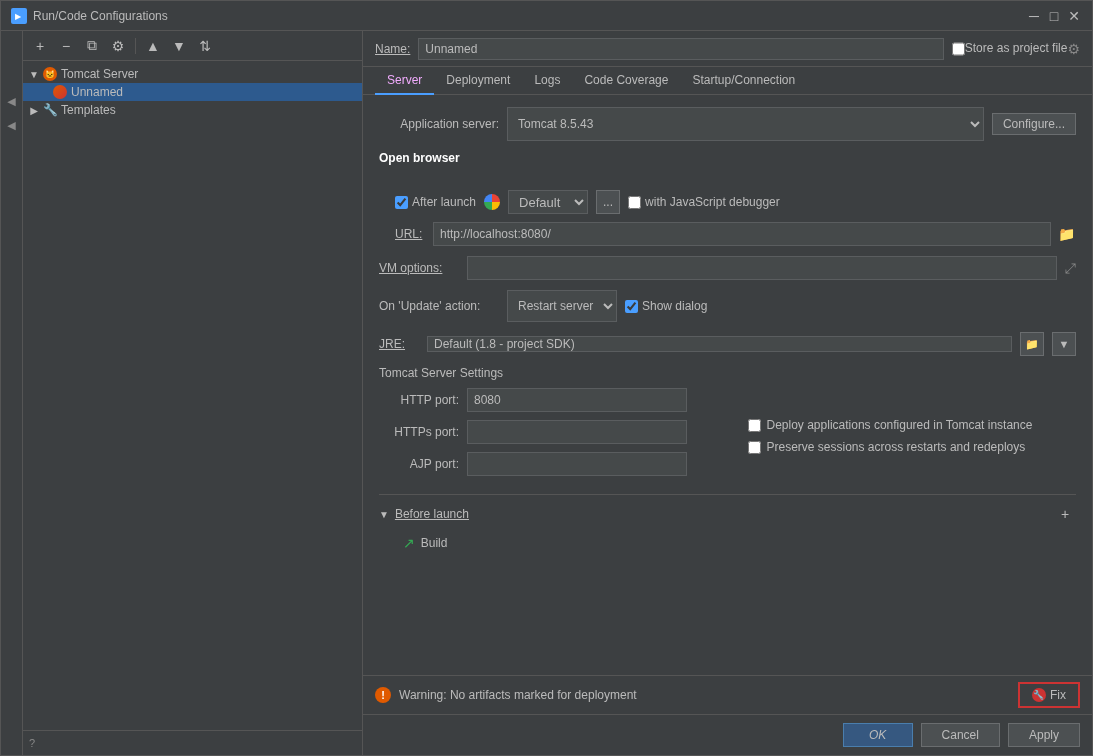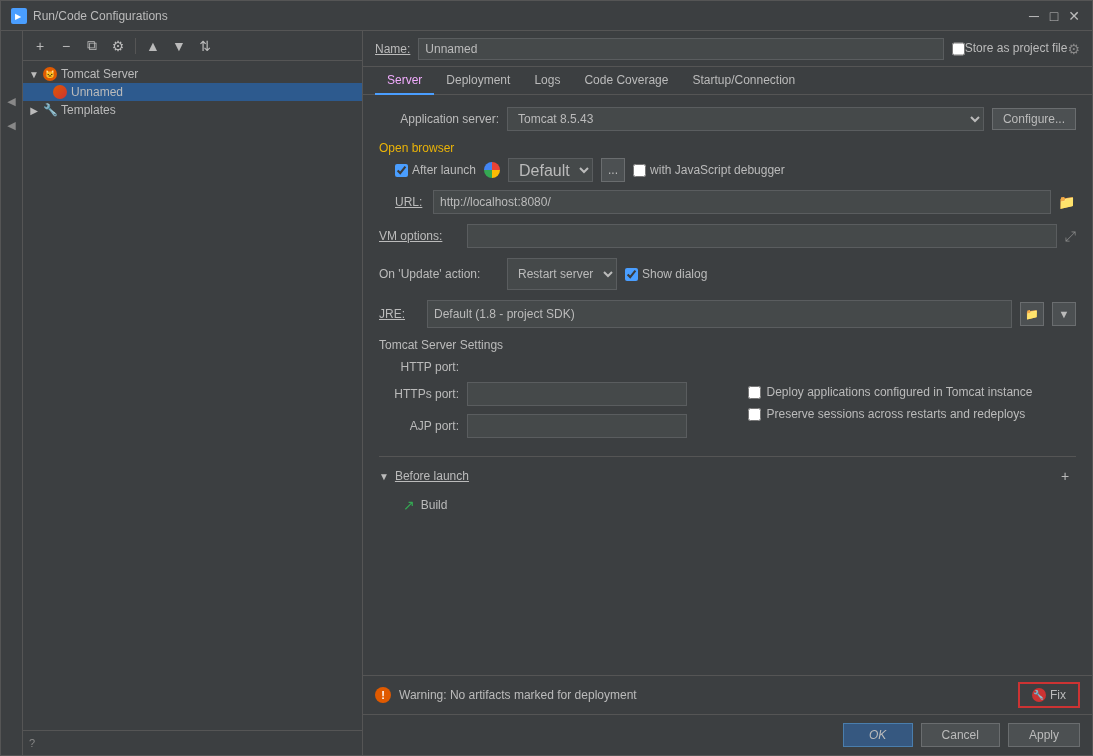--- a/index.html
+++ b/index.html
@@ -236,23 +236,24 @@
     .configure-btn {
       background: #4c5052;
       border: 1px solid #6a6d6f;
       color: #bbbbbb;
       padding: 3px 10px;
       cursor: pointer;
       font-size: 12px;
     }
 
     .section-header {
-      color: #eab308;
-      margin-bottom: 3px;
+      color: #ffffff;
+      margin-bottom: 25px;
       margin-top: 4px;
+      font-weight: bold;
     }
 
     .open-browser-section {
       margin-bottom: 10px;
     }
 
     .browser-row {
       display: flex;
       align-items: center;
       gap: 8px;
@@ -272,21 +273,21 @@
       border-radius: 50%;
       background: conic-gradient(#ea4335 0deg 90deg, #fbbc04 90deg 180deg, #34a853 180deg 270deg, #4285f4 270deg 360deg);
       flex-shrink: 0;
     }
 
     .browser-select {
       background: #45494a;
       border: 1px solid #5a5d5f;
       color: #bbbbbb;
       padding: 2px 6px;
-      font-size: 16px;
+      font-size: 13px;
       height: 24px;
       min-width: 80px;
     }
 
     .dots-btn {
       background: #4c5052;
       border: 1px solid #6a6d6f;
       color: #bbbbbb;
       width: 24px; height: 24px;
       cursor: pointer;
@@ -374,21 +375,21 @@
 
     .jre-label { color: #bbbbbb; min-width: 40px; text-decoration: underline; }
 
     .jre-input {
       flex: 1;
       background: #45494a;
       border: 1px solid #5a5d5f;
       color: #bbbbbb;
       padding: 2px 6px;
       font-size: 12px;
-      height: 28px;
+      height: 16px;
     }
 
     .jre-folder-btn {
       background: #4c5052;
       border: 1px solid #6a6d6f;
       color: #bbbbbb;
       width: 24px; height: 24px;
       cursor: pointer;
       font-size: 11px;
       display: flex; align-items: center; justify-content: center;
@@ -586,21 +587,21 @@
       gap: 8px;
     }
 
     .app-server-select {
       flex: 1;
       background: #45494a;
       border: 1px solid #5a5d5f;
       color: #bbbbbb;
       padding: 2px 6px;
       font-size: 12px;
-      height: 24px;
+      height: 34px;
     }
   </style>
 </head>
 <body>
 
 <div class="dialog">
 
   <div class="title-bar">
     <div class="title-bar-left">
       <div class="title-icon">
@@ -739,20 +740,21 @@
           <button class="jre-folder-btn">📁</button>
           <button class="jre-dropdown-btn">▼</button>
         </div>
 
         <div class="tomcat-settings-section">
           <div class="tomcat-settings-header">Tomcat Server Settings</div>
           <div class="settings-grid">
             <div>
               <div class="port-row">
                 <label class="port-label">HTTP port:</label>
+                <input type="text" class="port-input" value="8080" style="">
               </div>
               <div class="port-row">
                 <label class="port-label">HTTPs port:</label>
                 <input type="text" class="port-input" value="" style="">
               </div>
               <div class="port-row">
                 <label class="port-label">AJP port:</label>
                 <input type="text" class="port-input" value="" style="">
               </div>
             </div>

